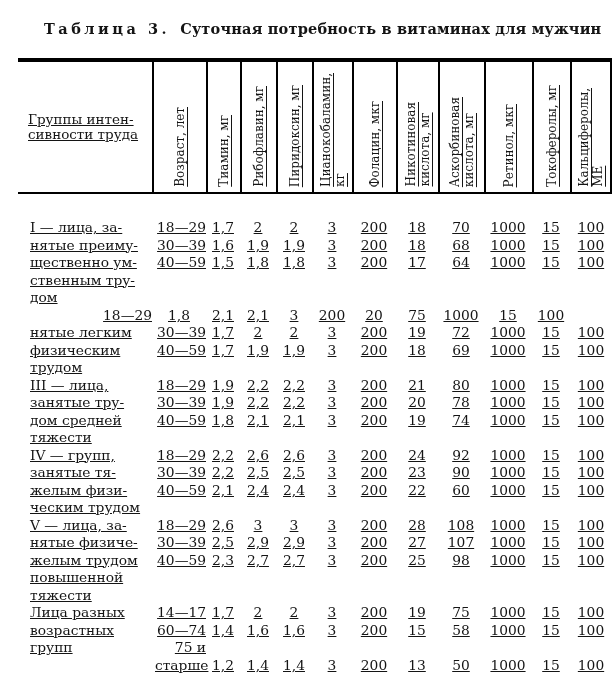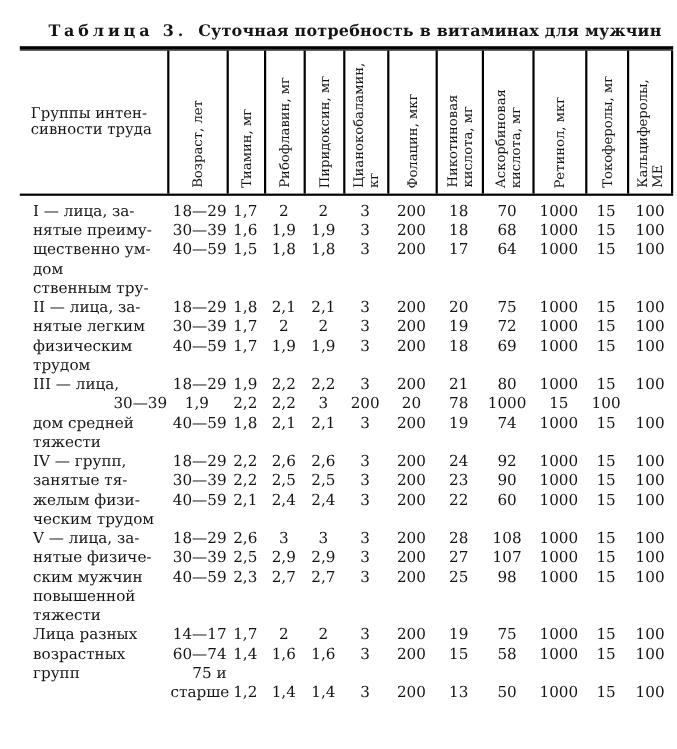--- a/index.html
+++ b/index.html
@@ -13,21 +13,21 @@
     overflow:hidden;
   }
   .title {
     padding:20px 10px 0 44px;
     font-size:14.5px;
     font-weight:bold;
     white-space:nowrap;
     letter-spacing:0.2px;
   }
   .title .tbl-label { letter-spacing:3.5px; margin-right:10px;text-align:right; }
-  .vitamin-table { margin:5px 0 0 18px; width:594px; }
+  .vitamin-table { margin:21px 0 0 18px; width:594px;text-decoration:underline; }
   .toprule { height:3px; border-top:3px solid #000; border-bottom:1px solid #000; }
   .header-row, .row {
     display:grid;
     grid-template-columns:134px 54px 34px 36px 36px 40px 44px 42px 46px 48px 38px 42px;
   }
   .header-row { height:132px; border-bottom:2.5px solid #000; }
   .header-row > div { border-left:2px solid #000; }
   .header-row > div:first-child { border-left:none; }
   .header-row > div:last-child { border-right:2px solid #000; }
   .group-head {
@@ -41,21 +41,21 @@
     overflow:hidden;
   }
   .vcell span {
     writing-mode:vertical-rl;
     transform:rotate(180deg);
     white-space:pre-line;
     font-size:12px; line-height:14px;
     padding-top:5px; 
     max-height:128px;
   }
-  .tbody { padding-top:6px; }
+  .tbody { padding-top:25px; }
   .row { height:17.5px; }
   .row > div { font-size:13.8px; line-height:17.5px; white-space:nowrap; overflow:visible; }
   .cell-label { padding-left:12px; }
   .cell-age  { padding-left:3px;text-align:right; }
   .cell-val  { text-align:center; }
 </style>
 </head>
 <body>
 
 <div class="page">
@@ -143,49 +143,48 @@
           <div class="cell-val">1,8</div>
           <div class="cell-val">3</div>
           <div class="cell-val">200</div>
           <div class="cell-val">17</div>
           <div class="cell-val">64</div>
           <div class="cell-val">1000</div>
           <div class="cell-val">15</div>
           <div class="cell-val">100</div>
         </div>
         <div class="row">
+          <div class="cell-label">ственным тру-</div>
+          <div class="cell-age"></div>
+          <div class="cell-val"></div>
+          <div class="cell-val"></div>
+          <div class="cell-val"></div>
+          <div class="cell-val"></div>
+          <div class="cell-val"></div>
+          <div class="cell-val"></div>
+          <div class="cell-val"></div>
+          <div class="cell-val"></div>
+          <div class="cell-val"></div>
+          <div class="cell-val"></div>
+        </div>
+        <div class="row">
           <div class="cell-label">дом</div>
           <div class="cell-age"></div>
           <div class="cell-val"></div>
           <div class="cell-val"></div>
           <div class="cell-val"></div>
           <div class="cell-val"></div>
           <div class="cell-val"></div>
           <div class="cell-val"></div>
           <div class="cell-val"></div>
           <div class="cell-val"></div>
           <div class="cell-val"></div>
           <div class="cell-val"></div>
         </div>
         <div class="row">
-          <div class="cell-label">ственным тру-</div>
-          <div class="cell-age"></div>
-          <div class="cell-val"></div>
-          <div class="cell-val"></div>
-          <div class="cell-val"></div>
-          <div class="cell-val"></div>
-          <div class="cell-val"></div>
-          <div class="cell-val"></div>
-          <div class="cell-val"></div>
-          <div class="cell-val"></div>
-          <div class="cell-val"></div>
-          <div class="cell-val"></div>
-        </div>
-        <div class="row">
-          <div class="cell-label">II — лица, за-</div>
           <div class="cell-age">18—29</div>
           <div class="cell-val">1,8</div>
           <div class="cell-val">2,1</div>
           <div class="cell-val">2,1</div>
           <div class="cell-val">3</div>
           <div class="cell-val">200</div>
           <div class="cell-val">20</div>
           <div class="cell-val">75</div>
           <div class="cell-val">1000</div>
           <div class="cell-val">15</div>
@@ -241,20 +240,21 @@
           <div class="cell-val">2,2</div>
           <div class="cell-val">3</div>
           <div class="cell-val">200</div>
           <div class="cell-val">21</div>
           <div class="cell-val">80</div>
           <div class="cell-val">1000</div>
           <div class="cell-val">15</div>
           <div class="cell-val">100</div>
         </div>
         <div class="row">
+          <div class="cell-label">занятые тру-</div>
           <div class="cell-age">30—39</div>
           <div class="cell-val">1,9</div>
           <div class="cell-val">2,2</div>
           <div class="cell-val">2,2</div>
           <div class="cell-val">3</div>
           <div class="cell-val">200</div>
           <div class="cell-val">20</div>
           <div class="cell-val">78</div>
           <div class="cell-val">1000</div>
           <div class="cell-val">15</div>
@@ -366,21 +366,21 @@
           <div class="cell-val">2,9</div>
           <div class="cell-val">3</div>
           <div class="cell-val">200</div>
           <div class="cell-val">27</div>
           <div class="cell-val">107</div>
           <div class="cell-val">1000</div>
           <div class="cell-val">15</div>
           <div class="cell-val">100</div>
         </div>
         <div class="row">
-          <div class="cell-label">ским мужчин</div>
+          <div class="cell-label">желым трудом</div>
           <div class="cell-age">40—59</div>
           <div class="cell-val">2,3</div>
           <div class="cell-val">2,7</div>
           <div class="cell-val">2,7</div>
           <div class="cell-val">3</div>
           <div class="cell-val">200</div>
           <div class="cell-val">25</div>
           <div class="cell-val">98</div>
           <div class="cell-val">1000</div>
           <div class="cell-val">15</div>

